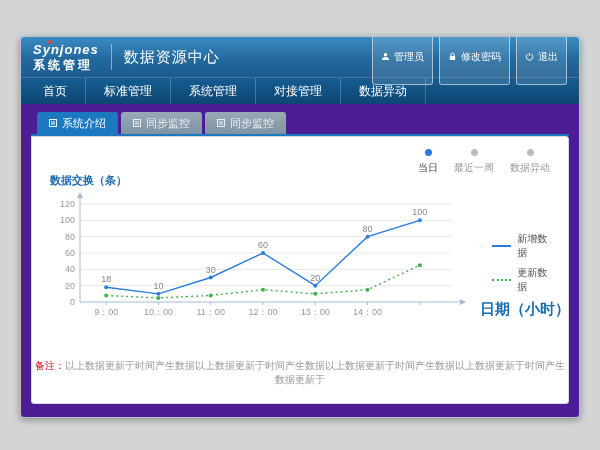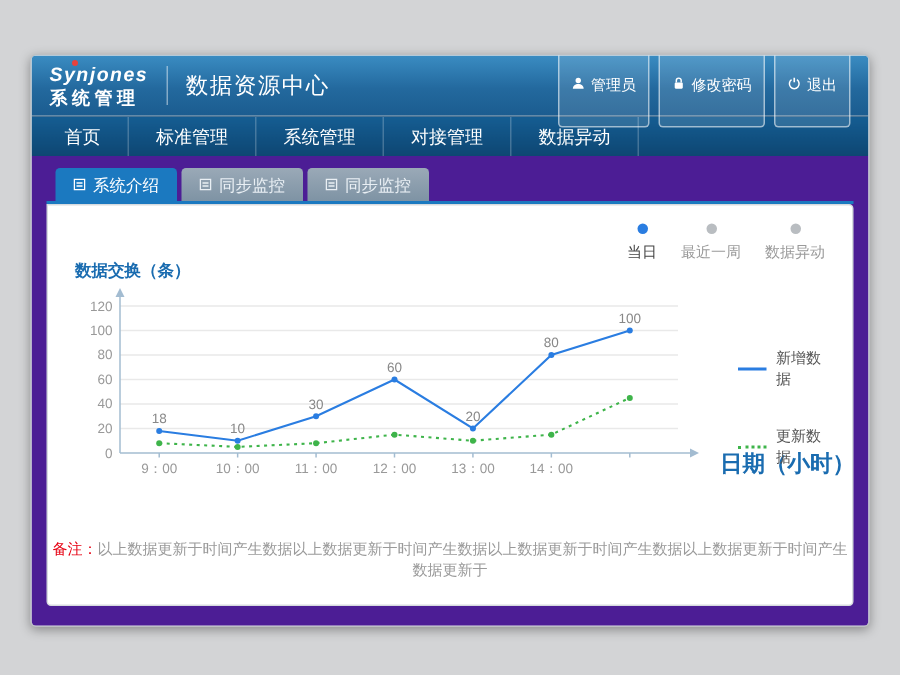--- a/index.html
+++ b/index.html
@@ -56,21 +56,21 @@
     height: 268px; position: relative; padding: 8px 12px;
   }
   .filters { position: absolute; top: 12px; right: 18px; display: flex; gap: 16px; }
   .filter { display: flex; align-items: center; gap: 5px; font-size: 10px; color: #9a9a9a; cursor: pointer; flex-direction: column; }
   .filter.active { color: #444; }
   .filter .dot { width: 7px; height: 7px; border-radius: 50%; background: #bbb; }
   .y-axis-label { margin-top: 28px; margin-left: 6px; color: #1a6cb0; font-weight: bold; font-size: 11px; }
   .chart-wrap { position: relative; height: 168px; margin-top: 2px; }
   .chart-svg { position: absolute; left: 2px; top: 0; }
   .x-axis-label { position: absolute; left: 436px; top: 110px; color: #1a6cb0; font-weight: bold; font-size: 15px; white-space: nowrap; }
-  .legend { position: absolute; left: 448px; top: 42px; display: flex; flex-direction: column; gap: 24px; }
+  .legend { position: absolute; left: 448px; top: 42px; display: flex; flex-direction: column; gap: 6px; }
   .legend-item { display: flex; align-items: center; gap: 6px; font-size: 10px; color: #555; cursor: default; }
   .swatch { width: 20px; height: 0; border-top: 2px solid #888; }
   .note { position: absolute; bottom: 16px; left: 0; width: 100%; text-align: center; font-size: 10px; color: #9a9a9a; }
   .note-label { color: #e60012; }
 </style>
 </head>
 <body>
 
 <div class="window">
 

